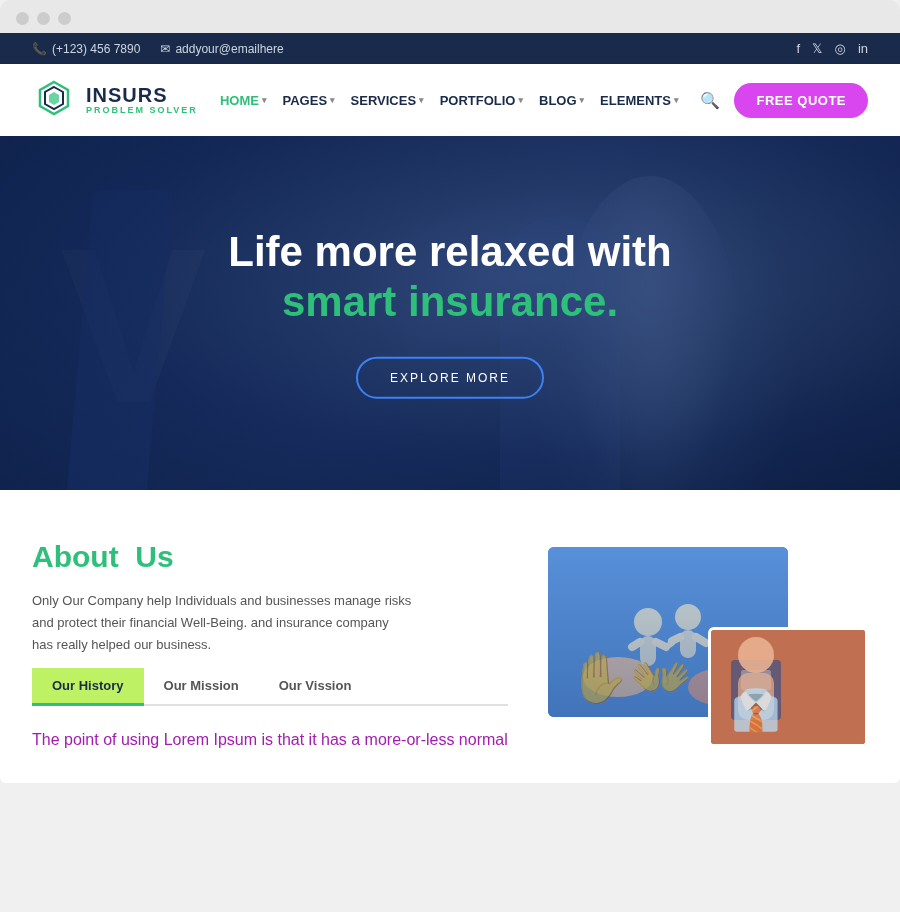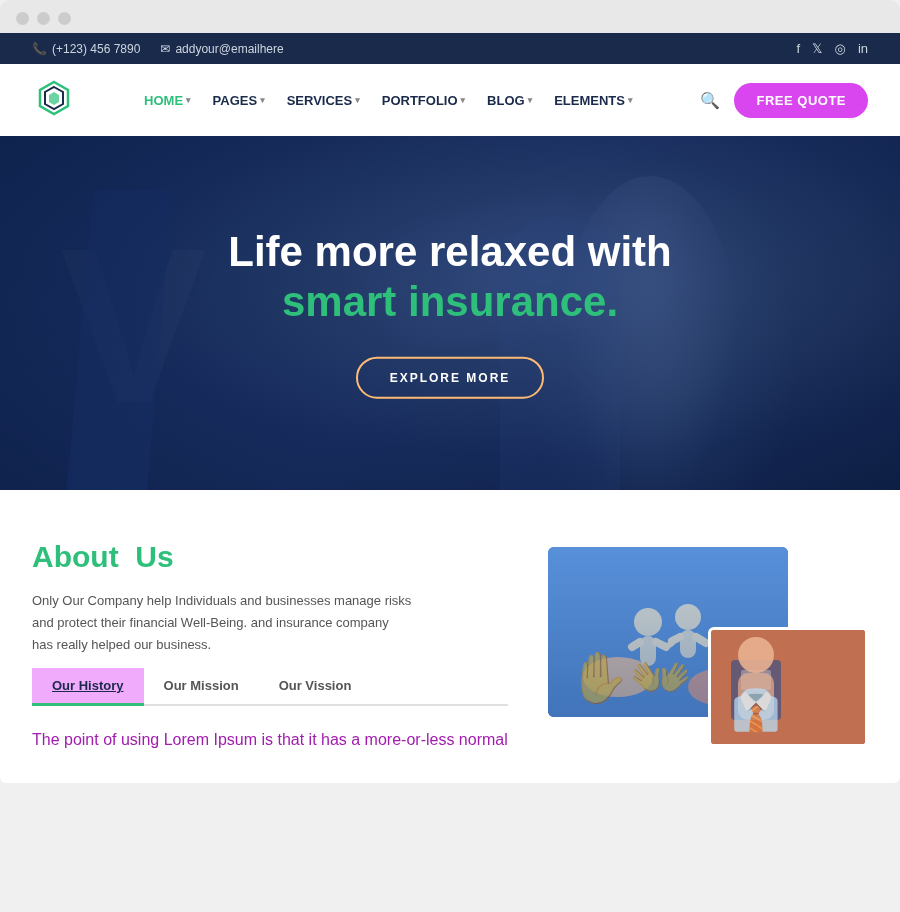--- a/index.html
+++ b/index.html
@@ -90,21 +90,21 @@
     .logo-tagline {
       font-size: 9px;
       color: #2ec07a;
       letter-spacing: 2px;
       text-transform: uppercase;
       font-weight: 600;
     }
     .nav-links {
       display: flex;
       align-items: center;
-      gap: 6px;
+      gap: 0;
       list-style: none;
     }
     .nav-item {
       padding: 6px 8px;
       font-size: 13px;
       font-weight: 600;
       color: #1a2a4a;
       cursor: pointer;
       display: flex;
       align-items: center;
@@ -200,24 +200,24 @@
     }
     .hero-title-green {
       font-size: 42px;
       font-weight: 800;
       color: #2ec07a;
       line-height: 1.15;
       margin-bottom: 30px;
     }
     .hero-cta-btn {
       background: transparent;
-      border: 2px solid #fdba74;
+      border: 2px solid #3b82f6;
       color: #fff;
       font-size: 12px;
-      font-weight: 700;
+      font-weight: 400;
       padding: 12px 32px;
       border-radius: 25px;
       cursor: pointer;
       letter-spacing: 2px;
       text-transform: uppercase;
     }
 
     
     .about-section {
       padding: 50px 32px 30px;
@@ -255,22 +255,21 @@
       font-size: 13px;
       font-weight: 600;
       color: #555;
       cursor: pointer;
       border-bottom: 3px solid transparent;
       margin-bottom: -2px;
     }
     .about-tab.active {
       color: #1a2a4a;
       border-bottom: 3px solid #2ec07a;
-      background: #f0abfc;
-      text-decoration: underline;
+      background: #bef264;
     }
     .about-tab-content {
       font-size: 16px;
       color: #a21caf;
       line-height: 1.7;
     }
     .about-right {
       width: 320px;
       flex-shrink: 0;
     }
@@ -348,20 +347,24 @@
   </div>
 
   <div class="main-nav">
     <div class="logo-area">
 
       <svg class="logo-icon" viewBox="0 0 44 44" fill="none" xmlns="http://www.w3.org/2000/svg">
         <polygon points="22,4 36,12 36,28 22,36 8,28 8,12" fill="none" stroke="#2ec07a" stroke-width="2.5"></polygon>
         <polygon points="22,9 31,14 31,26 22,31 13,26 13,14" fill="none" stroke="#1a2a4a" stroke-width="2"></polygon>
         <polygon points="22,14 27,17 27,24 22,27 17,24 17,17" fill="#2ec07a" opacity="0.7"></polygon>
       </svg>
+      <div class="logo-text-wrap">
+        <span class="logo-name">INSURS</span>
+        <span class="logo-tagline">PROBLEM SOLVER</span>
+      </div>
     </div>
 
     <ul class="nav-links">
       <li class="nav-item active">
         <span>HOME</span>
         <span class="nav-chevron">▾</span>
       </li>
       <li class="nav-item">
         <span>PAGES</span>
         <span class="nav-chevron">▾</span>

